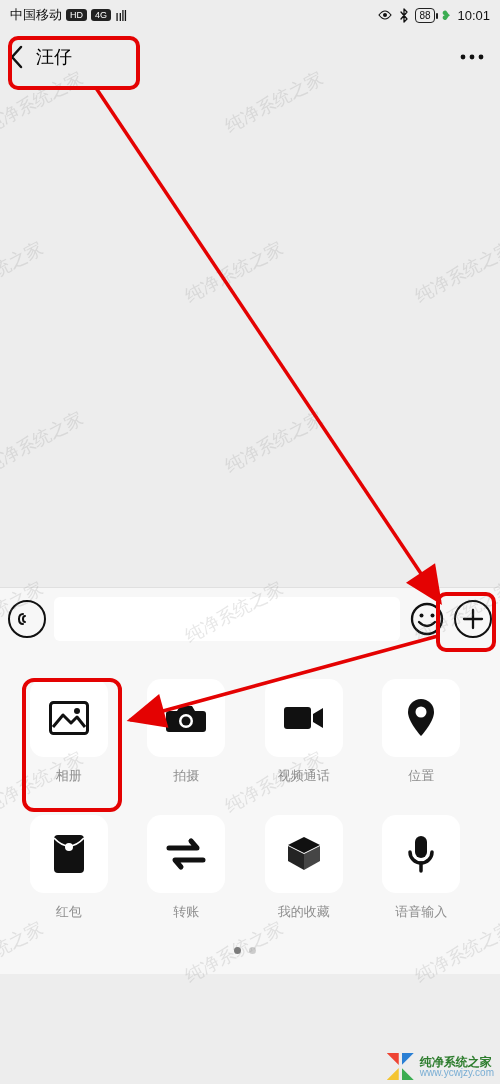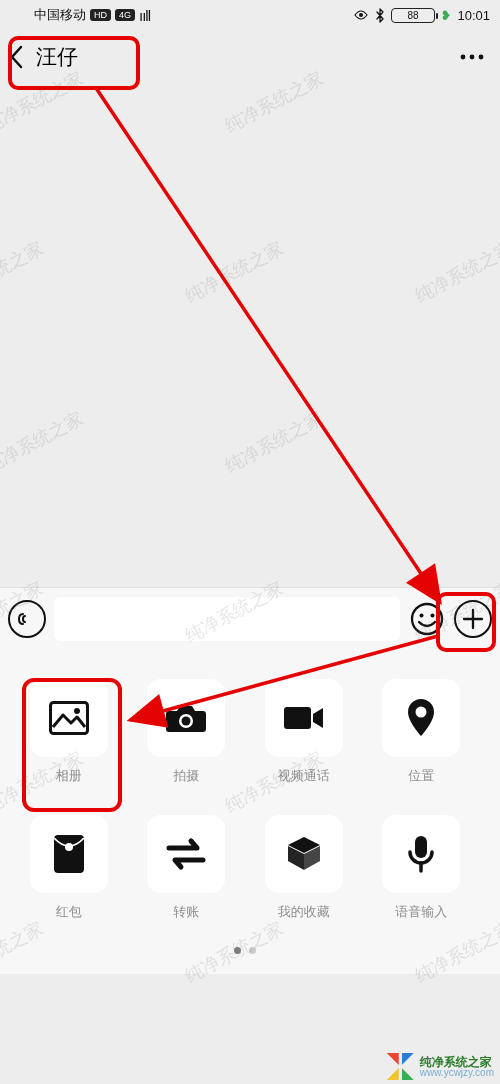--- a/index.html
+++ b/index.html
@@ -16,37 +16,37 @@
   .status-bar {
     height: 30px;
     background: #ededed;
     display: flex;
     justify-content: space-between;
     align-items: center;
     padding: 0 10px;
     font-size: 13px;
     color: #111;
   }
-  .status-left { display: flex; align-items: center; gap: 4px; margin-left: 24px; }
+  .status-left { display: flex; align-items: center; gap: 4px; }
   .status-right { display: flex; align-items: center; gap: 6px; }
   .hd-badge {
     background: #222;
     color: #fff;
     border-radius: 3px;
     font-size: 9px;
     padding: 0 4px;
     line-height: 12px;
   }
   .sig { font-size: 15px; letter-spacing: -1px; }
   .battery-box {
     display: inline-flex;
     align-items: flex-end;
     border: 1px solid #222;
     border-radius: 4px;
-    padding: 0 15px;
+    padding: 0 3px;
     height: 15px;
     position: relative;
     font-size: 10px;
     line-height: 13px;
   }
   .battery-box::after {
     content: "";
     display: block;
     width: 2px;
     height: 6px;
@@ -66,21 +66,21 @@
     align-items: center;
     justify-content: space-between;
     padding: 0 8px 0 4px;
   }
   .nav-left { display: flex; align-items: center; gap: 4px; }
   .back-chev {
     padding: 6px 4px;
     display: flex;
     align-items: center;
   }
-  .page-title { font-size: 21px; font-weight: 400; color: #000; margin-left:2px;}
+  .page-title { font-size: 18px; font-weight: 400; color: #000; margin-left:2px;}
   .more-dots {
     width: 40px;
     height: 40px;
     display: flex;
     align-items: center;
     justify-content: center;
     font-size: 20px;
     color: #111;
     letter-spacing: 2px;
   }

